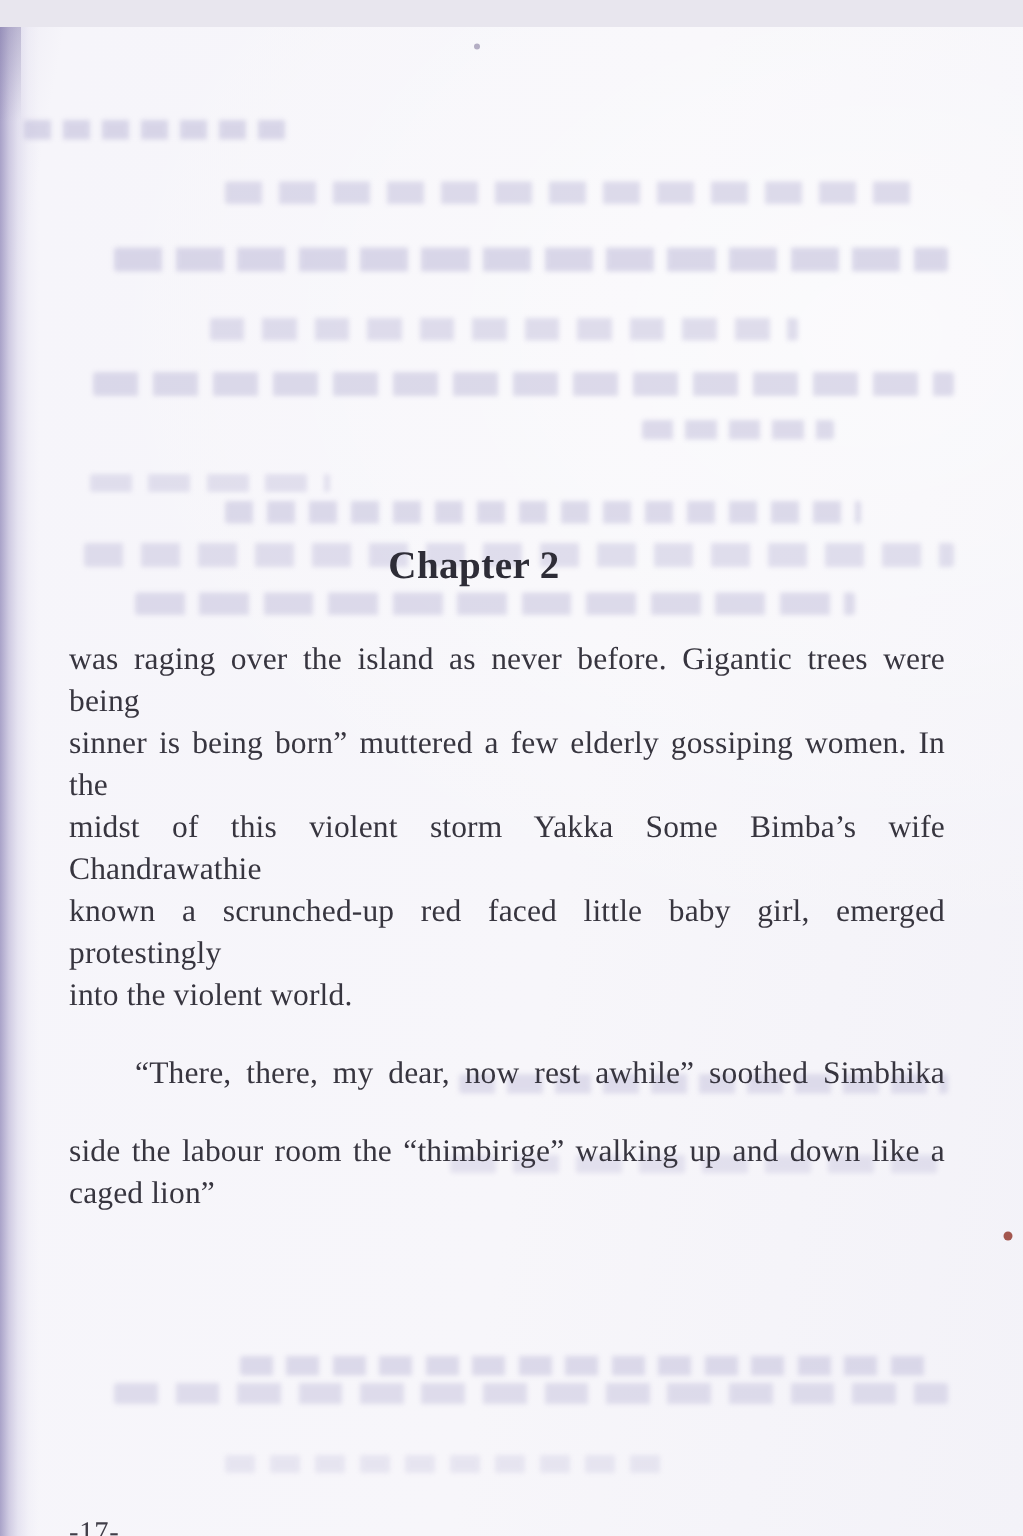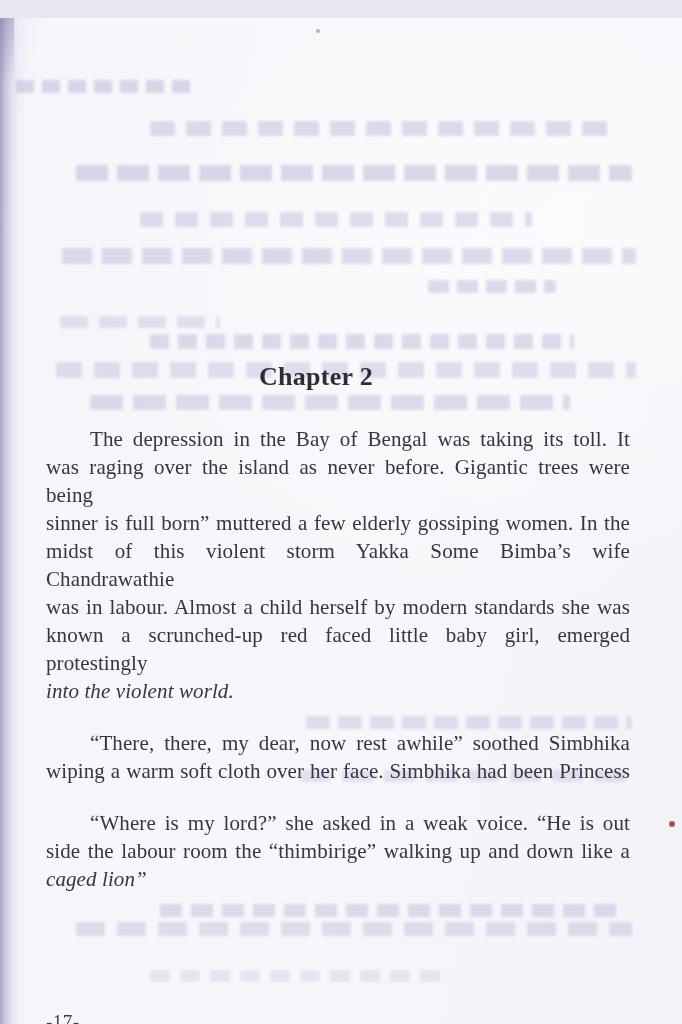--- a/index.html
+++ b/index.html
@@ -72,21 +72,20 @@
   .tline {
     text-align: justify;
     text-align-last: justify;
     white-space: normal;
   }
   .tline.first {
     text-indent: 44px;
   }
   .tline.last {
     text-align-last: left;
-    font-style: italic;
   }
   .page-number {
     position: absolute;
     left: 46px;
     top: 993px;
     width: 584px;
     text-align: left;
     font-size: 19px;
     letter-spacing: 0.5px;
     color: #403e48;
@@ -120,34 +119,30 @@
       <div class="ghost" style="left: 300px; top: 752px; width: 330px; height: 12px; opacity: 0.32; background-image: repeating-linear-gradient(90deg, rgb(185, 181, 214) 0px, rgb(185, 181, 214) 31px, transparent 31px, transparent 42px);"></div>
       <div class="ghost" style="left: 160px; top: 886px; width: 462px; height: 13px; opacity: 0.44; background-image: repeating-linear-gradient(90deg, rgb(185, 181, 214) 0px, rgb(185, 181, 214) 22px, transparent 22px, transparent 31px);"></div>
       <div class="ghost" style="left: 76px; top: 904px; width: 556px; height: 14px; opacity: 0.4; background-image: repeating-linear-gradient(90deg, rgb(185, 181, 214) 0px, rgb(185, 181, 214) 29px, transparent 29px, transparent 41px);"></div>
       <div class="ghost" style="left: 150px; top: 952px; width: 300px; height: 12px; opacity: 0.26; background-image: repeating-linear-gradient(90deg, rgb(185, 181, 214) 0px, rgb(185, 181, 214) 20px, transparent 20px, transparent 30px);"></div>
     </div>
 
   <div class="chapter-title">Chapter 2</div>
 
   <div class="body-text" id="body-text">
       <div class="paragraph">
-        <div class="tline first">The depression in the Bay of Bengal was taking its toll. It</div>
         <div class="tline">was raging over the island as never before. Gigantic trees were being</div>
-        <div class="tline">sinner is full born” muttered a few elderly gossiping women. In the</div>
+        <div class="tline">sinner is being born” muttered a few elderly gossiping women. In the</div>
         <div class="tline">midst of this violent storm Yakka Some Bimba’s wife Chandrawathie</div>
-        <div class="tline">was in labour. Almost a child herself by modern standards she was</div>
         <div class="tline">known a scrunched-up red faced little baby girl, emerged protestingly</div>
         <div class="tline last">into the violent world.</div>
       </div>
       <div class="paragraph">
         <div class="tline first">“There, there, my dear, now rest awhile” soothed Simbhika</div>
-        <div class="tline">wiping a warm soft cloth over her face. Simbhika had been Princess</div>
       </div>
       <div class="paragraph">
-        <div class="tline first">“Where is my lord?” she asked in a weak voice. “He is out</div>
         <div class="tline">side the labour room the “thimbirige” walking up and down like a</div>
         <div class="tline last">caged lion”</div>
       </div>
     </div>
 
   <div class="page-number">-17-</div>
 
   <div id="speck-layer">
       <div class="speck" style="left: 316px; top: 11px; width: 4px; height: 4px; background: rgb(180, 174, 196);"></div>
       <div class="speck" style="left: 669px; top: 803px; width: 6px; height: 6px; background: rgb(163, 86, 78);"></div>

